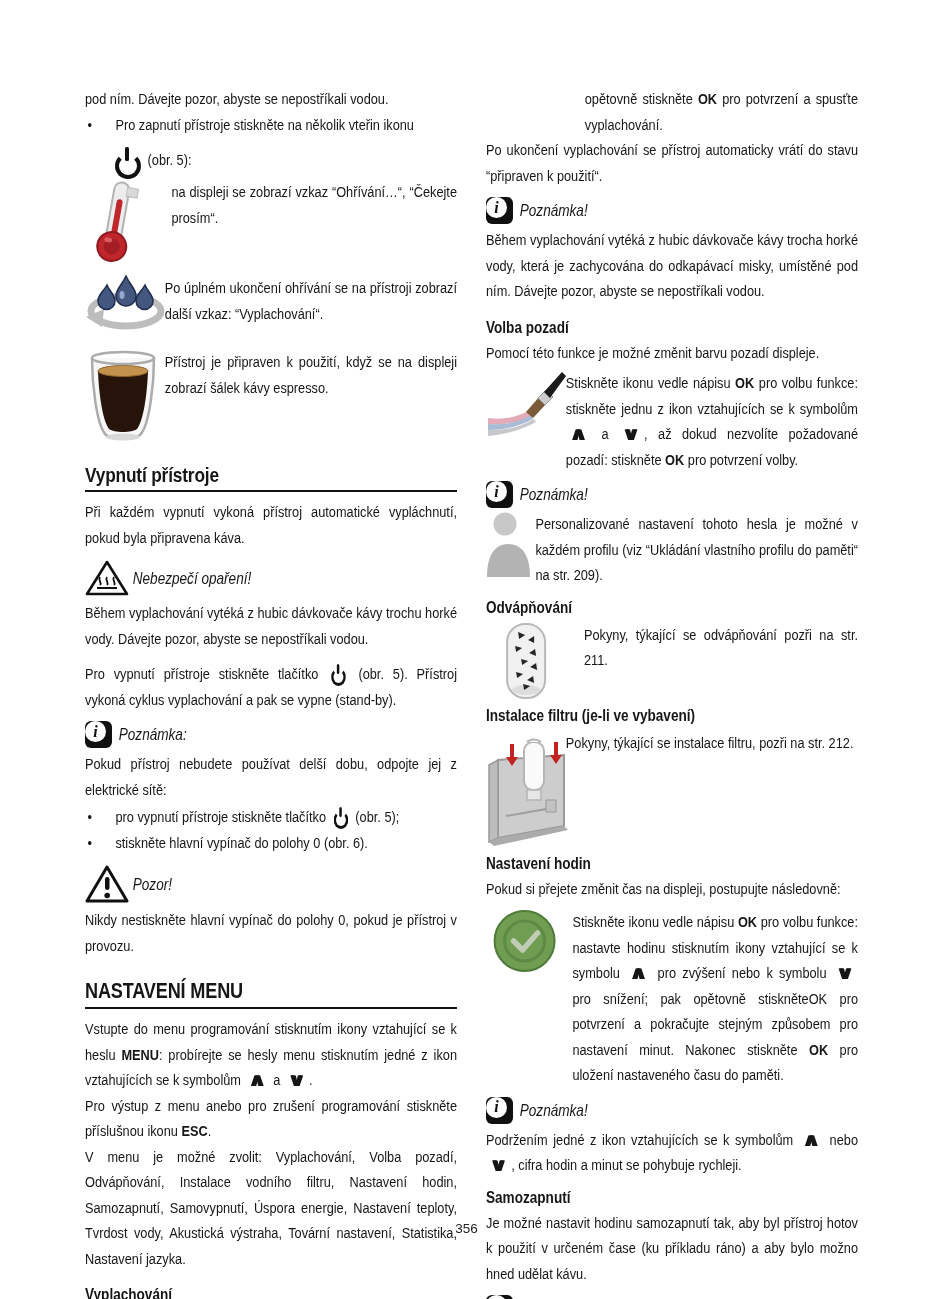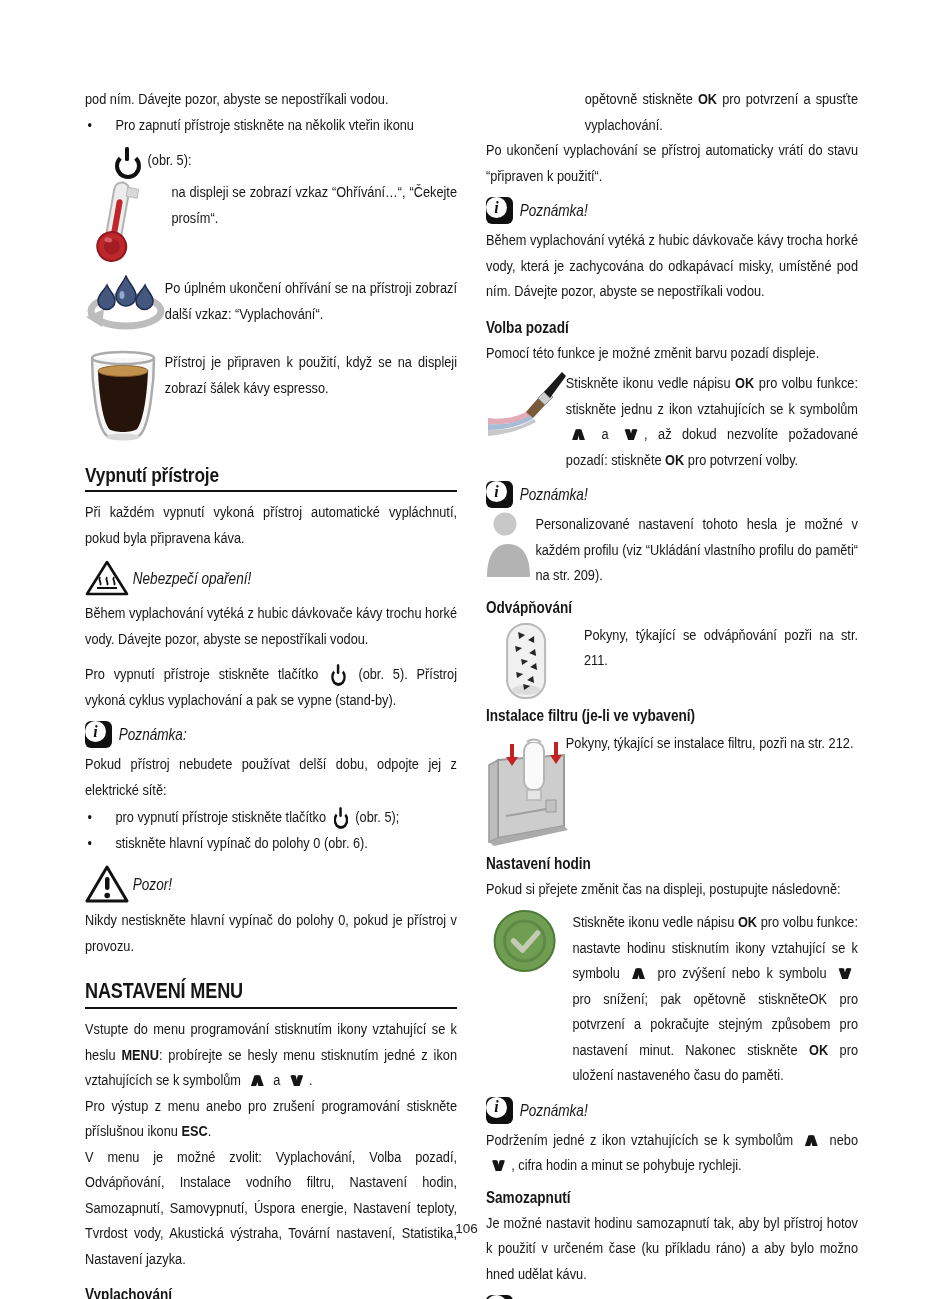--- a/index.html
+++ b/index.html
@@ -287,14 +287,14 @@
 
     <div class="note">
       <span class="info-box usq">
           <span class="info-circle">i</span>
         </span>
 
     </div>
 
   </div>
 
-  <div class="page-number">106</div>
+  <div class="page-number">356</div>
 </div>
 
 </body></html>

